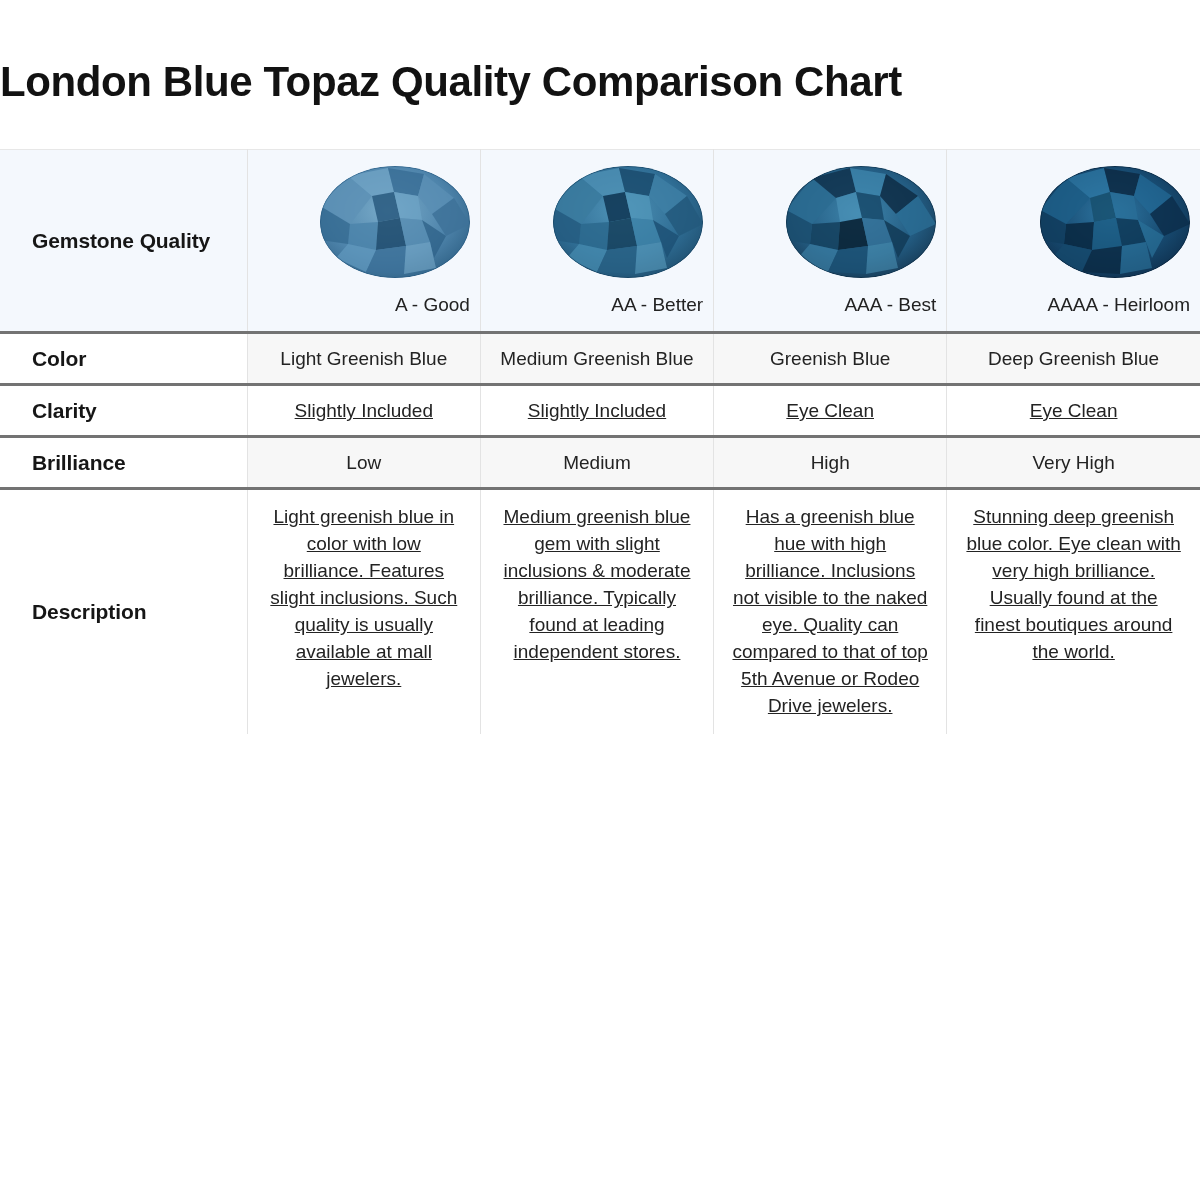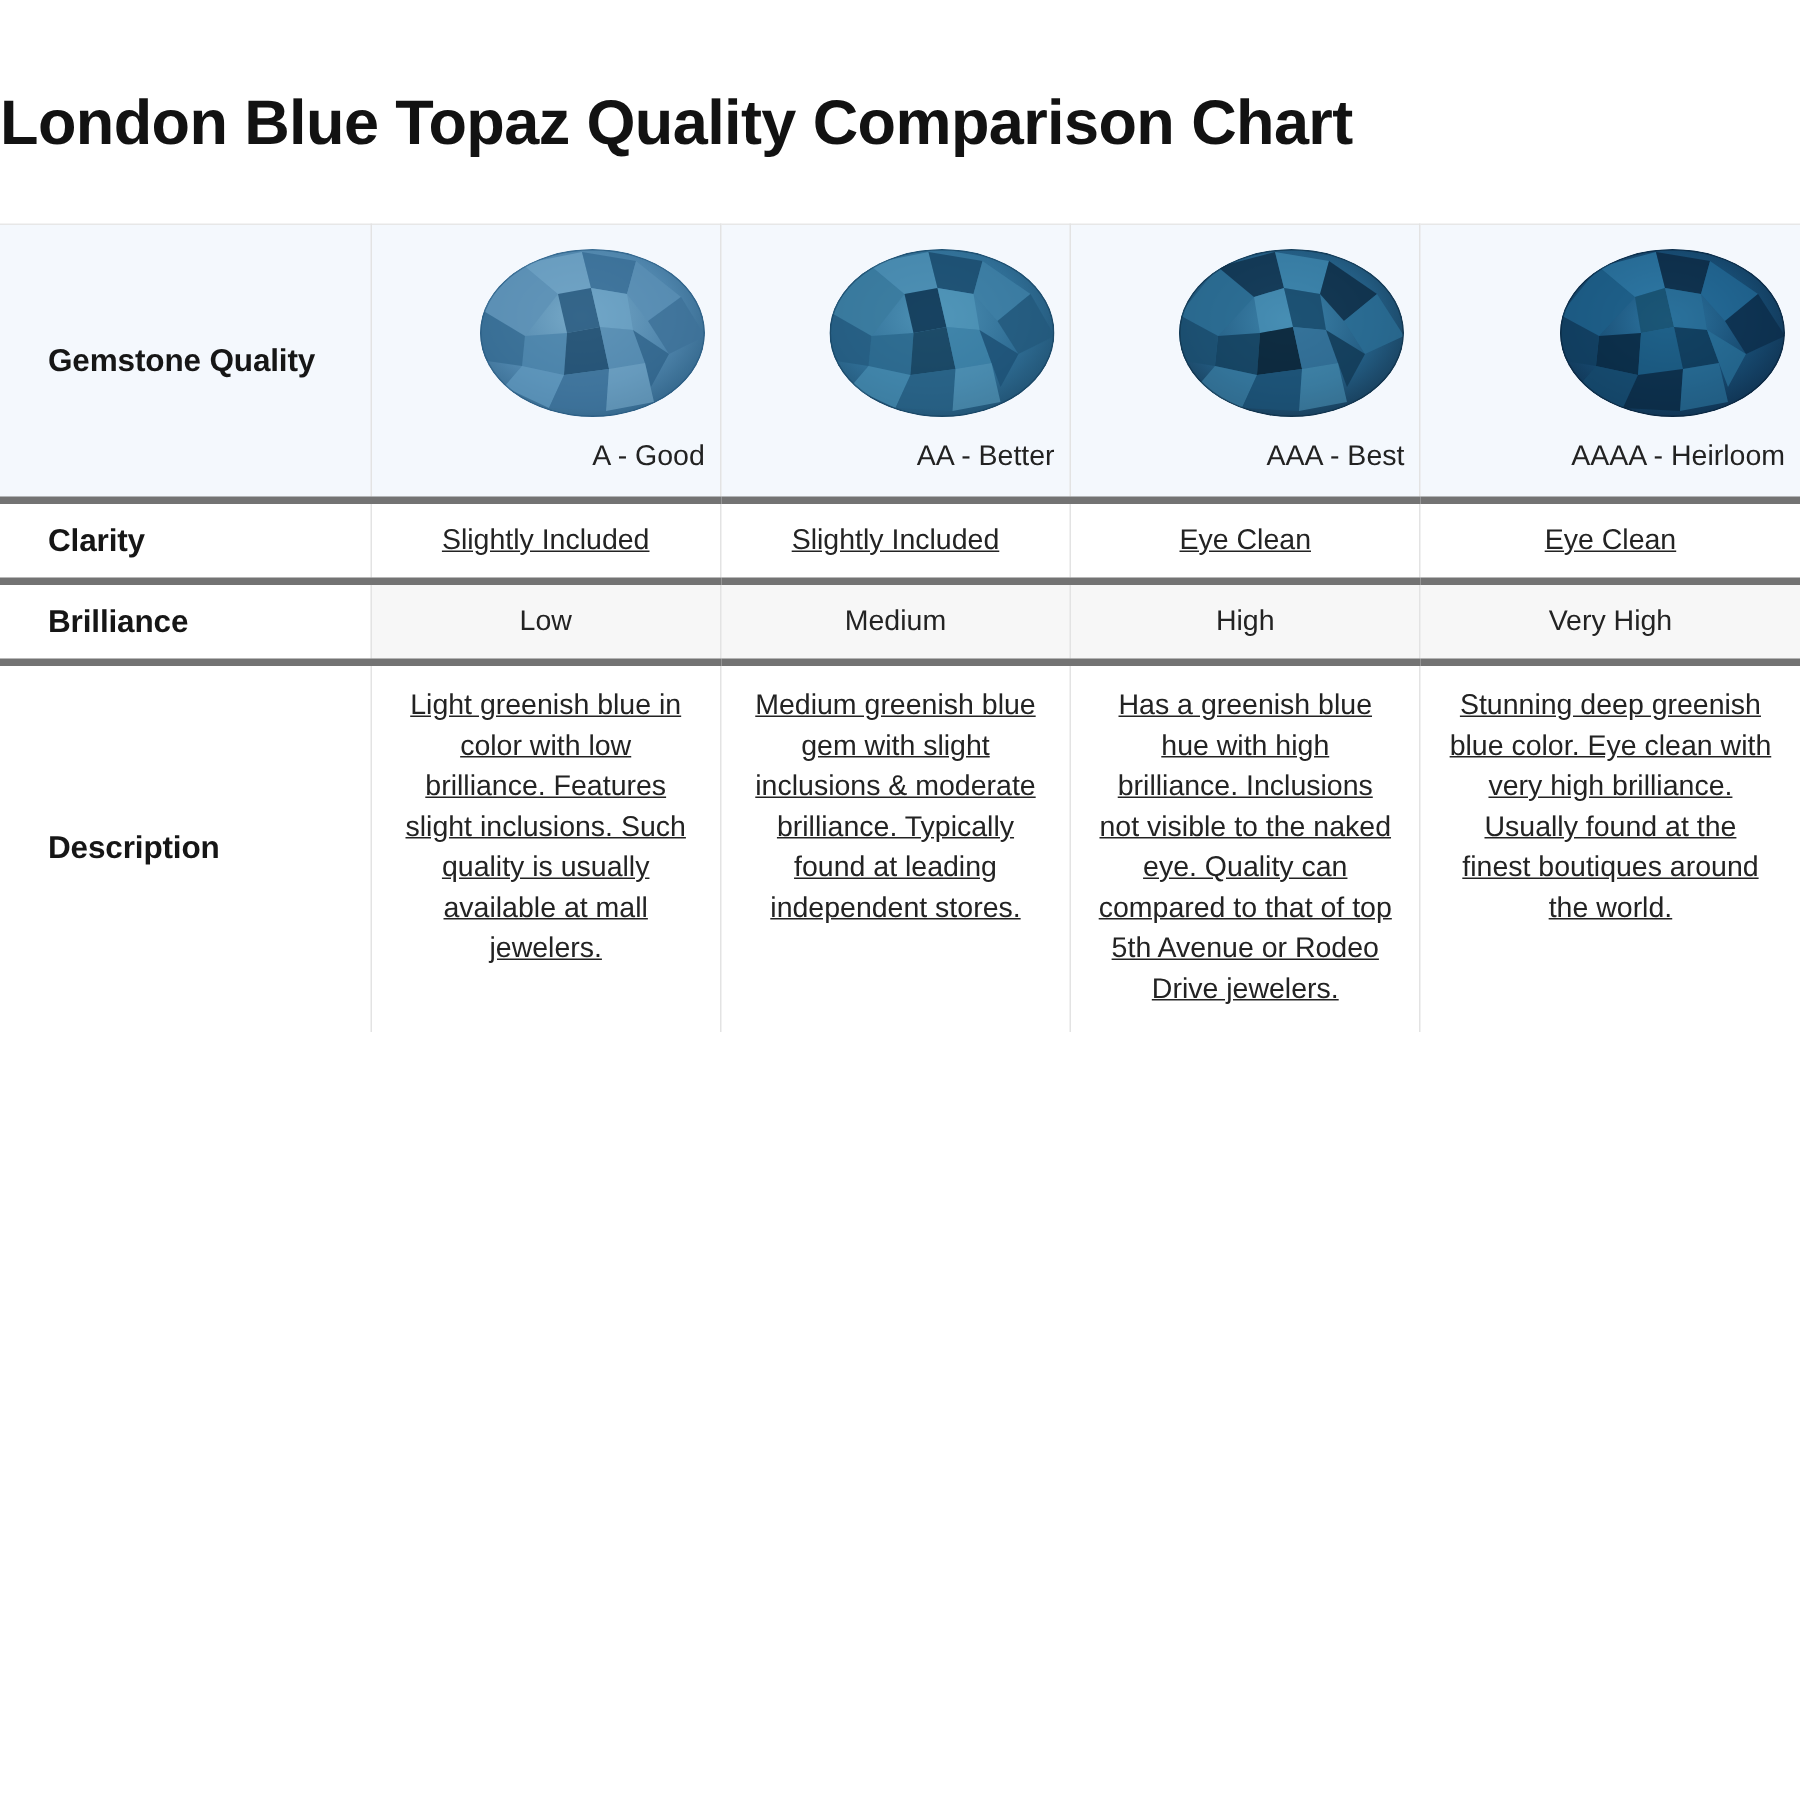--- a/index.html
+++ b/index.html
@@ -42,21 +42,21 @@
     margin-top: 43px;
   }
 
   table.comparison col.c-label { width: 247px; }
   table.comparison col.c-data  { width: 233px; }
   table.comparison col.c-data-last { width: 253px; }
 
   td {
     vertical-align: middle;
     border-right: 1px solid #e3e3e3;
-    border-bottom: 5px solid #737373;
+    border-bottom: 3px solid #737373;
     box-sizing: border-box;
   }
   td:last-child { border-right: none; }
 
   tr.row-header td {
     border-top: 1px solid #e7e7e7;
   }
 
   
   tr.row-header td { background: #f4f8fd; }
@@ -301,20 +301,27 @@
                   <polygon points="0,44 26,58 24,78 0,74" fill="#113e5e" opacity="0.88"></polygon>
                   <ellipse cx="75" cy="56" rx="75" ry="56" fill="none" stroke="#081d33" stroke-width="2" opacity="0.55"></ellipse>
                 </g>
               </svg>
             </div>
             <div class="gem-label">AAAA - Heirloom</div>
           </div>
         </td>
       </tr>
 
+      <tr class="shaded">
+        <td class="label-cell">Color</td>
+        <td class="data-cell">Light Greenish Blue</td>
+        <td class="data-cell">Medium Greenish Blue</td>
+        <td class="data-cell">Greenish Blue</td>
+        <td class="data-cell">Deep Greenish Blue</td>
+      </tr>
 
       <tr class="plain">
         <td class="label-cell">Clarity</td>
         <td class="data-cell">Slightly Included</td>
         <td class="data-cell">Slightly Included</td>
         <td class="data-cell">Eye Clean</td>
         <td class="data-cell">Eye Clean</td>
       </tr>
 
       <tr class="shaded">

